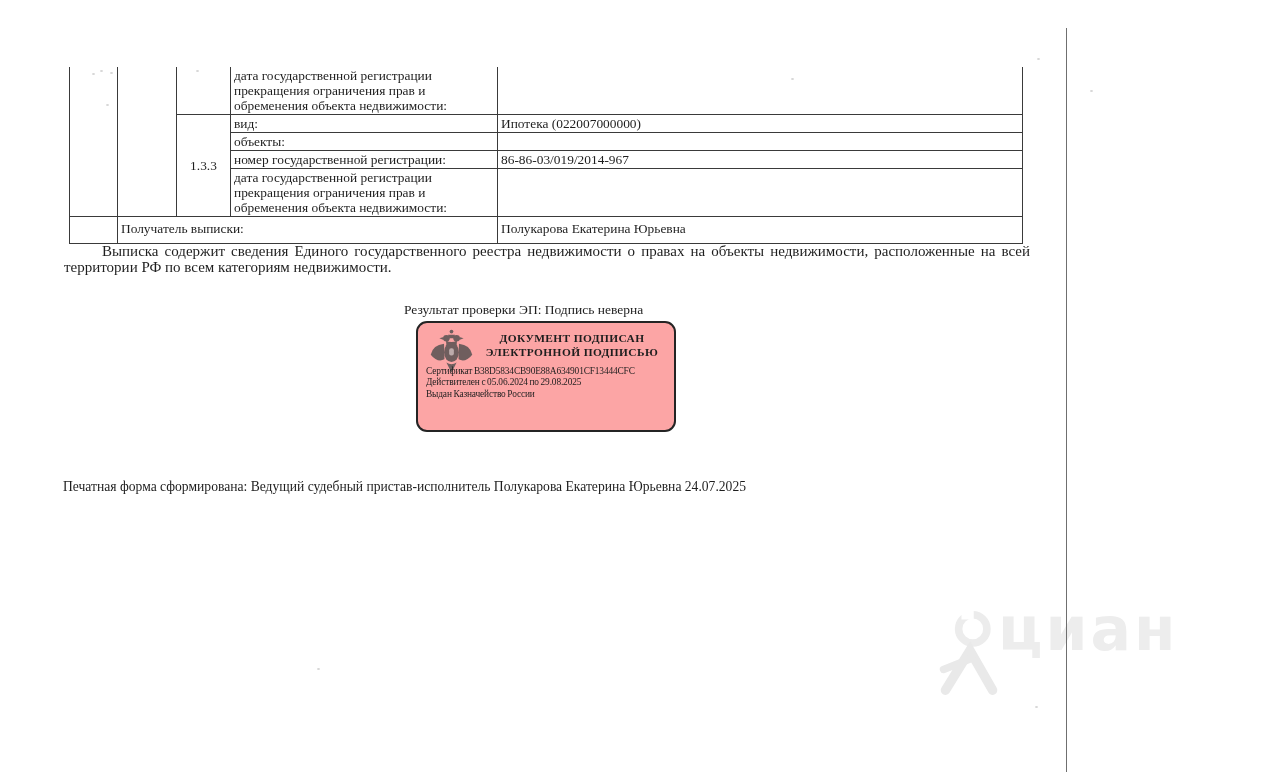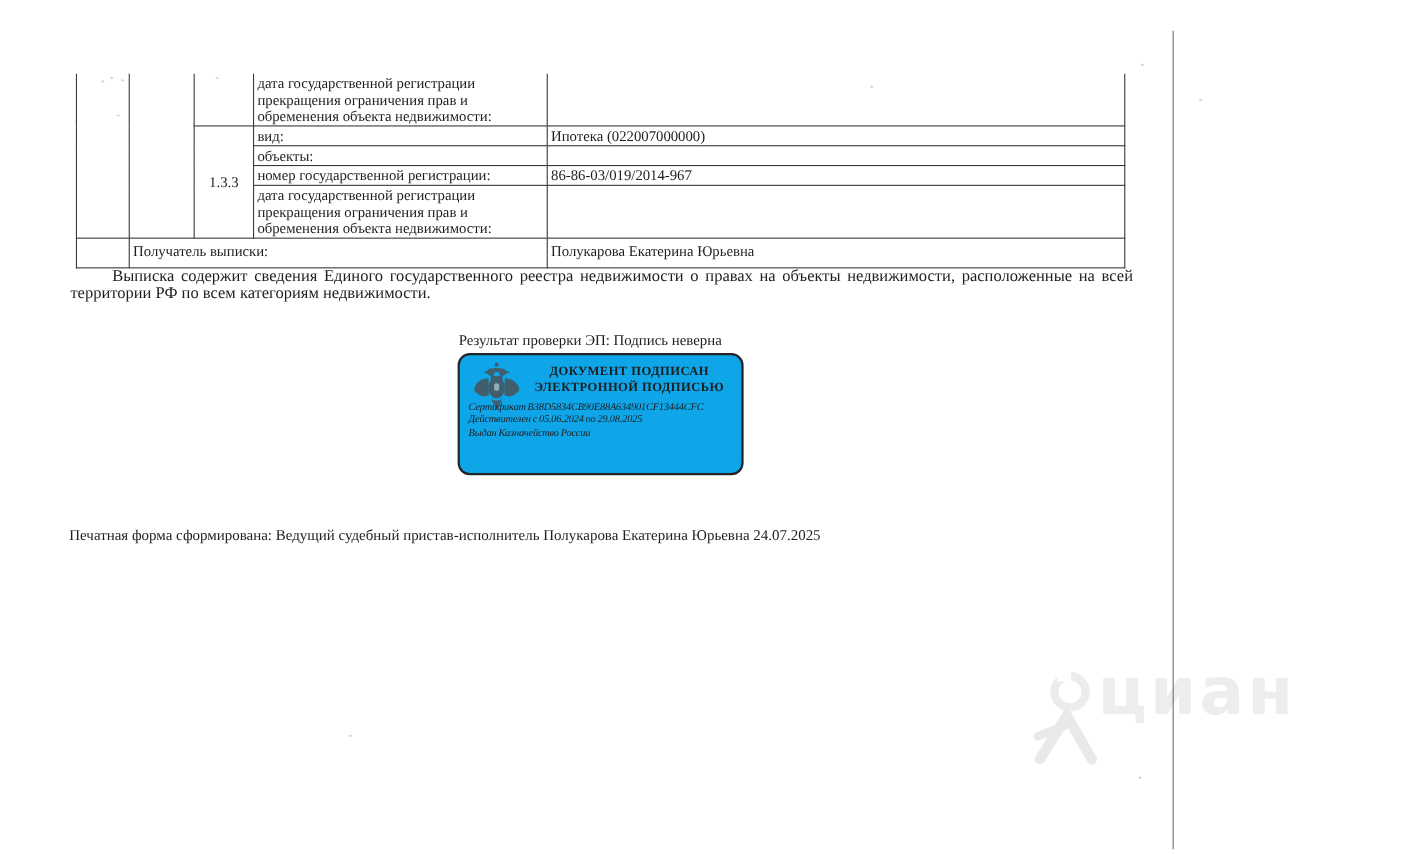--- a/index.html
+++ b/index.html
@@ -24,39 +24,39 @@
   td.c-num { text-align:center; vertical-align:middle; padding:0 2px; }
   .rF td { padding-top:4px; }
 
   
   .note {
     position:absolute; left:64px; top:244px; width:966px;
     font-size:15px; line-height:15.8px; text-align:justify; text-indent:38px;
   }
 
   
-  .sig-result { position:absolute; left:417px; top:302px; font-size:13.5px; }
+  .sig-result { position:absolute; left:404px; top:302px; font-size:13.5px; }
 
   
   .stamp {
     position:absolute; left:416px; top:321px; width:256px; height:107px;
-    border:2px solid #242424; border-radius:11px; background:#0ea5e9;
+    border:2px solid #242424; border-radius:11px; background:#fca5a5;
   }
   .stamp-eagle {
     position:absolute; left:10px; top:5px; width:47px; height:47px;
     opacity:.8; filter:blur(.3px);
   }
   .stamp-title {
     position:absolute; left:56px; right:4px; top:9px; text-align:center;
     font-weight:bold; font-size:11.4px; line-height:13.6px; letter-spacing:.4px;
   }
   .stamp-info {
     position:absolute; left:8px; top:43px; width:246px;
     font-size:9.4px; line-height:11.4px;
-    letter-spacing:-0.15px; word-spacing:-0.5px;font-style:italic;
+    letter-spacing:-0.15px; word-spacing:-0.5px;
   }
   .stamp-info .bold { font-weight:bold; }
 
   
   .footer { position:absolute; left:63px; top:478px; font-size:13.6px; line-height:18px; }
 
   
   .scan-line {
     position:absolute; left:1066px; top:28px; width:1px; height:744px;
     background:#6f6f6f; z-index:5;

